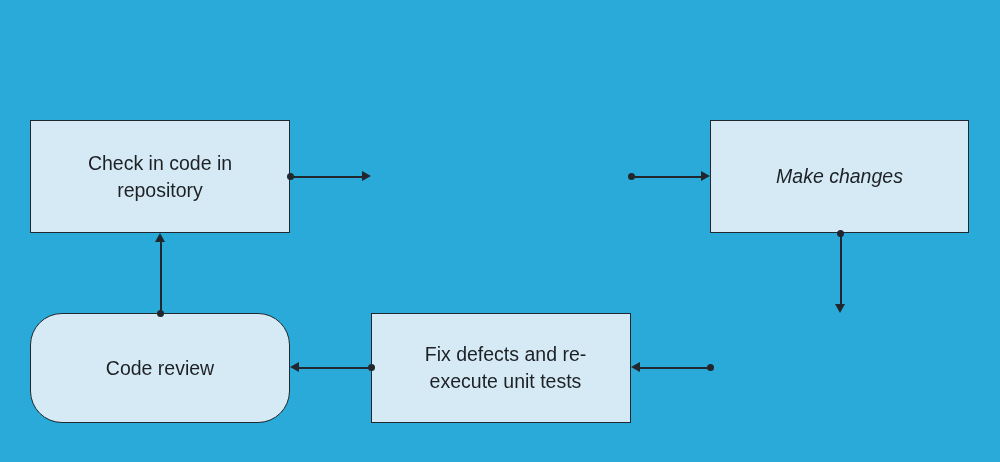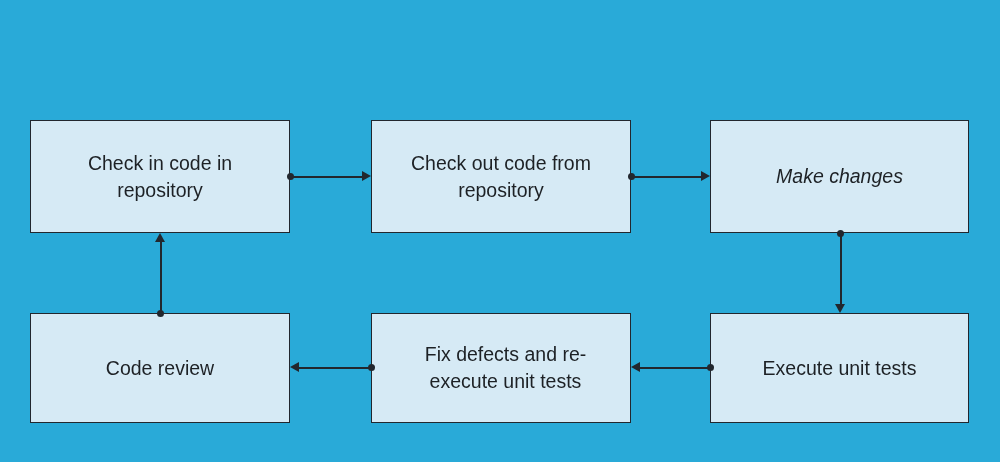--- a/index.html
+++ b/index.html
@@ -48,21 +48,21 @@
     font-size: 19.5px;
     line-height: 27px;
     text-align: center;
     font-weight: normal;
   }
   
   #node-checkin   { left: 30px;  top: 120px; width: 260px; height: 113px; }
   #node-checkout  { left: 371px; top: 120px; width: 260px; height: 113px; }
   #node-makechg   { left: 710px; top: 120px; width: 259px; height: 113px; font-style: italic; }
   
-  #node-codereview{ left: 30px;  top: 313px; width: 260px; height: 110px; }
+  #node-codereview{ left: 30px;  top: 313px; width: 260px; height: 110px; border-radius: 32px; }
   #node-fixdefects{ left: 371px; top: 313px; width: 260px; height: 110px; padding-left: 23px; }
   #node-execute   { left: 710px; top: 313px; width: 259px; height: 110px; }
 
   
   .edge { position: absolute; }
   .edge-line-h {
     position: absolute;
     height: 0;
     border-top: 2.2px solid #22272e;
   }
@@ -110,39 +110,33 @@
 </head>
 <body>
 
 <div id="canvas">
 
 
   <div class="node" id="node-checkin">
     <span class="node-label">Check in code in repository</span>
   </div>
 
-  <div class="node" id="node-checkout">
-    <span class="node-label">Check out code from repository</span>
-  </div>
 
   <div class="node" id="node-makechg">
     <span class="node-label">Make changes</span>
   </div>
 
   <div class="node" id="node-codereview">
     <span class="node-label">Code review</span>
   </div>
 
   <div class="node" id="node-fixdefects">
     <span class="node-label">Fix defects and re-execute unit tests</span>
   </div>
 
-  <div class="node" id="node-execute">
-    <span class="node-label">Execute unit tests</span>
-  </div>
 
   <div class="edge">
     <div class="dot" style="left:287px; top:173px;"></div>
     <div class="edge-line-h" style="left:290px; top:176px; width:72px;"></div>
     <div class="arrow-right" style="left:362px; top:171px;"></div>
   </div>
 
   <div class="edge">
     <div class="dot" style="left:628px; top:173px;"></div>
     <div class="edge-line-h" style="left:631px; top:176px; width:70px;"></div>

